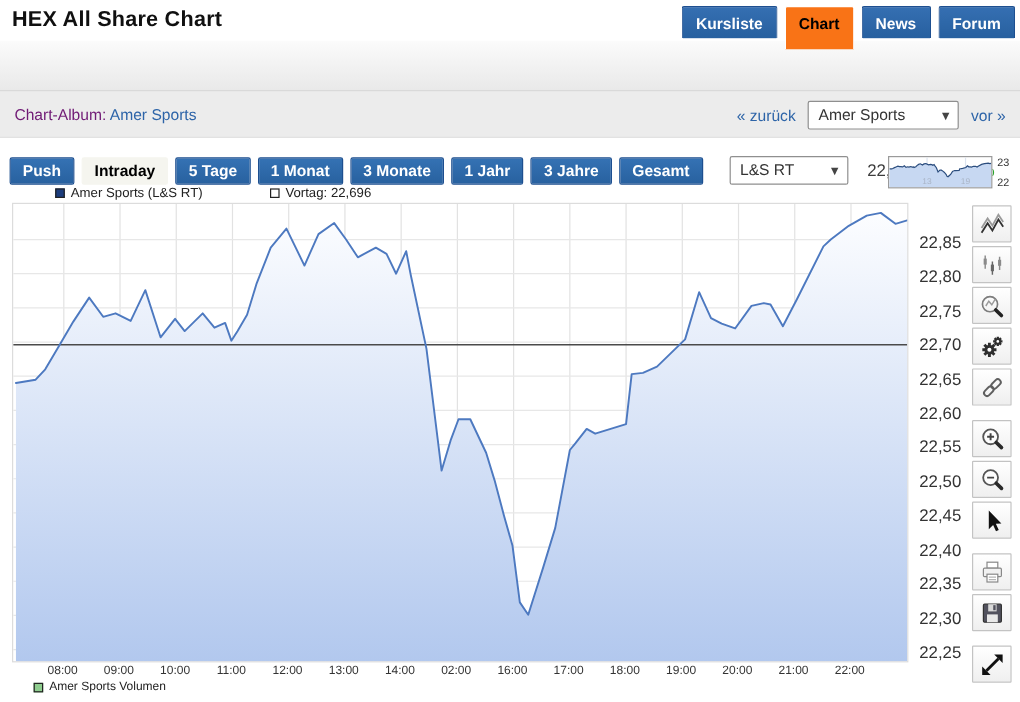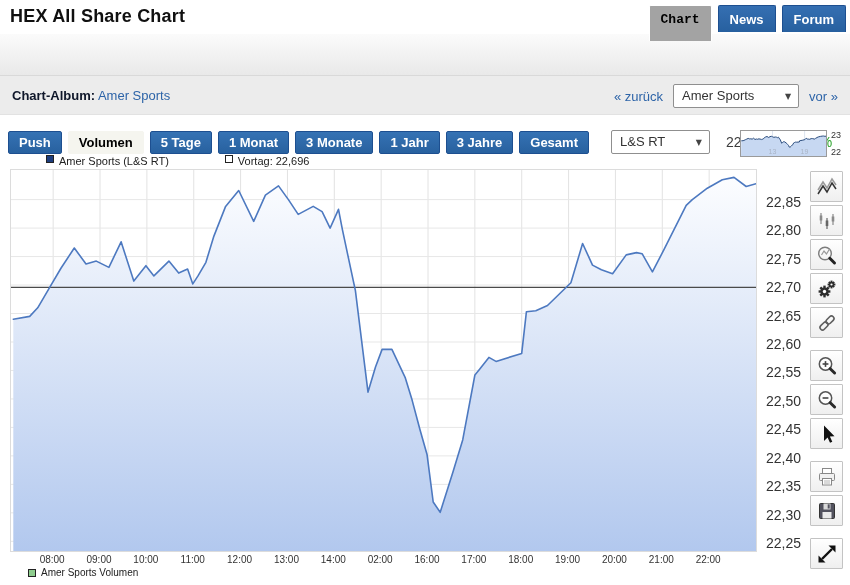--- a/index.html
+++ b/index.html
@@ -11,27 +11,27 @@
   
   .header { position: absolute; left:0; top:0; width:850px; height:50px; background:#fff; border-bottom:1px solid #a8b0ba; }
   .page-title { position:absolute; left:10px; top:6px; font-size:18px; font-weight:bold; color:#101010; letter-spacing:0.2px; }
   .tabs { position:absolute; right:4px; top:5px; display:flex; }
   .tab {
     height:27px; line-height:27px; padding:0 11px; margin-left:6px; cursor:pointer;
     background:linear-gradient(#356fb2,#27609f); color:#fff; font-size:13px; font-weight:bold;
     border:1px solid #1d4f90; border-bottom:none; border-radius:2px 2px 0 0;
   }
   .tab.active {
-    background:#a3a3a3; color:#000; border-color:#fff; height:36px; position:relative; z-index:3;font-family:Liberation Mono, monospace;
+    background:#f97316; color:#000; border-color:#fff; height:36px; position:relative; z-index:3;
   }
   
   .band { position:absolute; left:0; top:34px; width:850px; height:41px; background:linear-gradient(#fbfbfb,#e9e9e9); }
   .album-bar { position:absolute; left:0; top:75px; width:850px; height:40px; background:#ececec; border-top:1px solid #d9d9d9; border-bottom:1px solid #e2e2e2; font-size:13px; }
   .album-left { position:absolute; left:12px; top:12px; }
-  .album-label { font-weight:bold; color:#0f172a; }
+  .album-label { font-weight:normal; color:#701a75; }
   a.lnk { color:#2d64a8; text-decoration:none; cursor:pointer; }
   .album-right { position:absolute; right:12px; top:8px; display:flex; align-items:center;justify-content:center; }
   .selectbox {
     background:#fff; border:1px solid #8f8f8f; border-radius:2px; height:24px; line-height:22px;
     font-size:13px; color:#333; padding:0 22px 0 8px; position:relative; cursor:pointer;
   }
   .selectbox::after { content:"▼"; font-family:"DejaVu Sans",sans-serif; font-size:8px; color:#444; position:absolute; right:7px; top:1px; }
   .album-select { width:126px; margin:0 10px; }
   
   .controls { position:absolute; left:8px; top:130px; height:24px; display:flex; align-items:center; }
@@ -44,21 +44,21 @@
   .source-select { width:99px; margin-left:16px; }
   .price-area { margin-left:16px; font-size:14px; white-space:nowrap; }
   .price-val { color:#3d3d3d; }
   .price-chg { color:#2aa32b; }
   
   .spark { position:absolute; left:740px; top:130px; width:87px; height:27px; border:1px solid #9a9a9a; background:#fff; }
   .spark-lbl { position:absolute; font-size:9px; color:#333; left:831px; }
   .spark-inner-lbl { position:absolute; font-size:7px; color:#a9b4c6; bottom:1px; }
   
   .legend { position:absolute; left:28px; top:155px; font-size:11px; color:#222; display:flex; }
-  .leg-item { display:flex; align-items:flex-start; margin-right:38px;padding-left:18px; }
+  .leg-item { display:flex; align-items:center; margin-right:38px;padding-left:18px; }
   .leg-marker { width:8px; height:8px; border:1px solid #222; margin-right:5px; }
   .vol-legend { position:absolute; left:28px; top:567px; font-size:10px; color:#222; display:flex; align-items:center; }
   
   .plot { position:absolute; left:10px; top:169px; width:747px; height:383px; border:1px solid #dcdcdc; background:#fff; }
   .yaxis { position:absolute; left:764px; top:169px; width:40px; height:383px; }
   .yaxis span { position:absolute; font-size:14px; color:#333; }
   .xaxis { position:absolute; left:10px; top:554px; width:747px; height:13px; }
   .xaxis span { position:absolute; font-size:10px; color:#333; width:36px; text-align:center; }
   
   .toolbar { position:absolute; left:810px; top:171px; width:34px; }
@@ -68,20 +68,21 @@
   }
   .tool svg { width:24px; height:24px; }
   .tool-gap { height:9px; }
 </style>
 </head>
 <body>
 
 <div class="header">
   <div class="page-title">HEX All Share Chart</div>
   <div class="tabs">
+      <div class="tab">Kursliste</div>
       <div class="tab active">Chart</div>
       <div class="tab">News</div>
       <div class="tab">Forum</div>
     </div>
 </div>
 
 <div class="band"></div>
 
 <div class="album-bar">
   <div class="album-left">
@@ -93,21 +94,21 @@
     <div class="selectbox album-select">
       <span>Amer Sports</span>
     </div>
     <a class="lnk">vor »</a>
   </div>
 </div>
 
 <div class="controls">
   <div id="range-buttons" style="display:flex">
       <div class="rbtn">Push</div>
-      <div class="rbtn active">Volumen</div>
+      <div class="rbtn active">Intraday</div>
       <div class="rbtn">5 Tage</div>
       <div class="rbtn">1 Monat</div>
       <div class="rbtn">3 Monate</div>
       <div class="rbtn">1 Jahr</div>
       <div class="rbtn">3 Jahre</div>
       <div class="rbtn">Gesamt</div>
     </div>
   <div class="selectbox source-select">
     <span>L&amp;S RT</span>
   </div>

